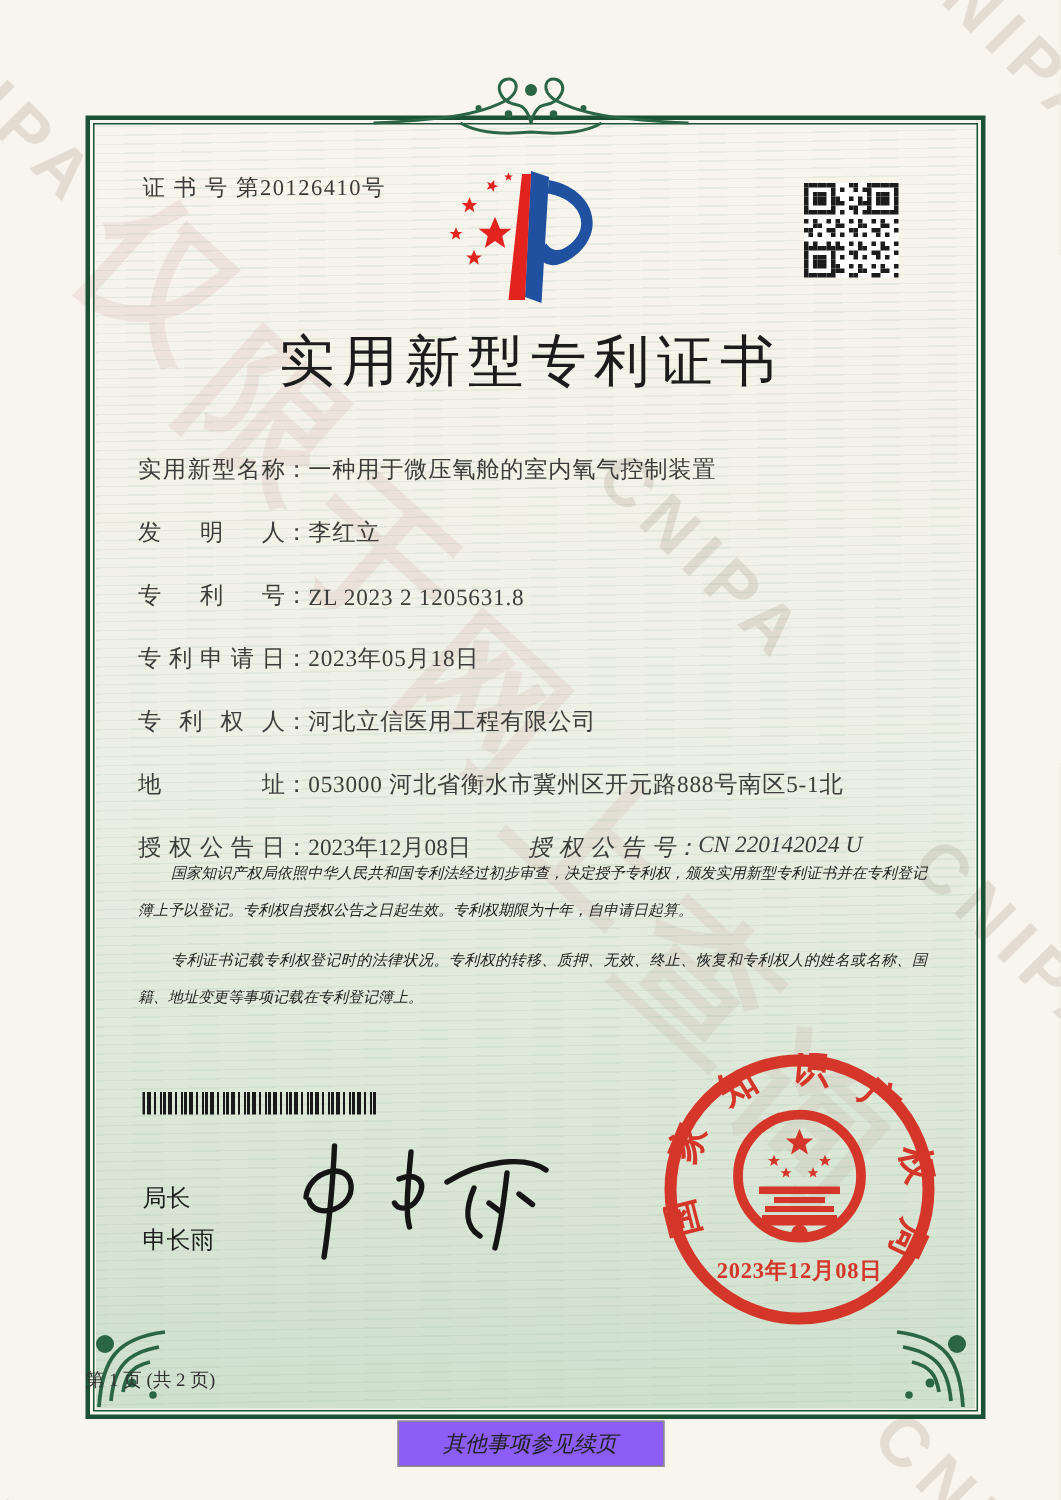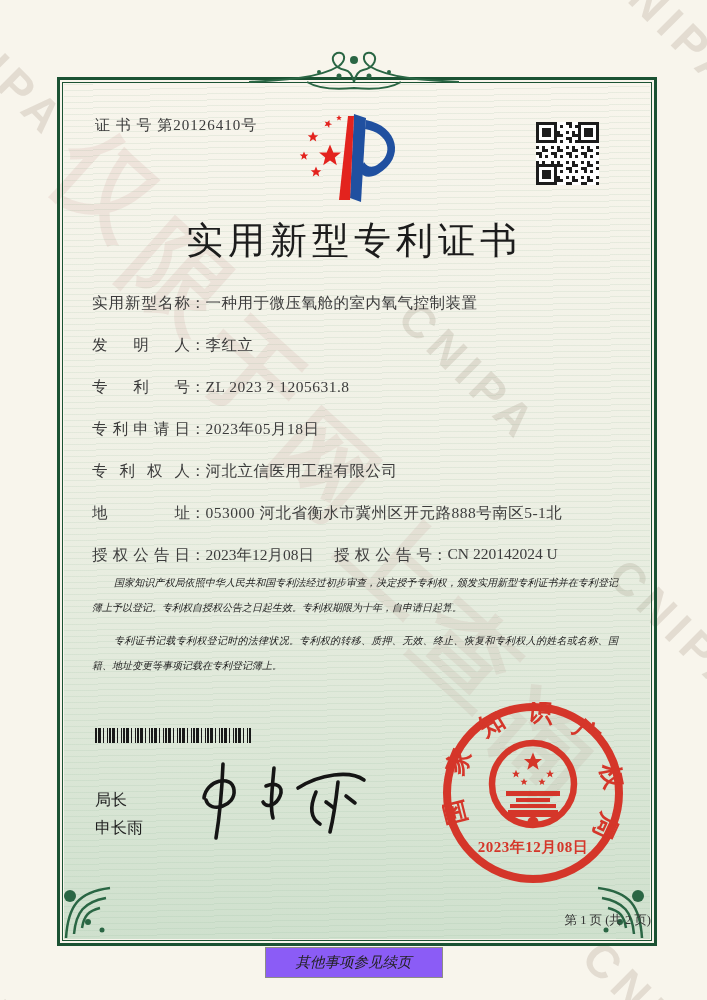--- a/index.html
+++ b/index.html
@@ -38,45 +38,45 @@
   .cert-no{position:absolute;left:95px;top:116px;font-size:15px;letter-spacing:1px;color:#3a3a3a;}
   .logo{position:absolute;left:292px;top:110px;}
   .qr{position:absolute;left:536px;top:122px;width:63px;height:63px;background:#fff;
       display:grid;grid-template-columns:repeat(21,1fr);grid-template-rows:repeat(21,1fr);}
   .qr div{width:100%;height:100%;}
   .qr .b{background:#1c1c1c;}
   .title{position:absolute;left:57px;top:216px;width:594px;text-align:center;
     font-size:37px;font-weight:normal;letter-spacing:5px;color:#1c1c1c;}
   
   .fields{position:absolute;left:92px;top:282px;width:530px;font-size:15.5px;color:#3c3c3c;}
-  .frow{display:flex;height:42px;align-items:center;}
+  .frow{display:flex;height:42px;align-items:flex-end;}
   .flabel{display:inline-block;width:98px;text-align:justify;text-align-last:justify;flex:none;}
   .colon{flex:none;}
   .fvalue{flex:1;letter-spacing:0.5px;}
-  .fpair2{margin-left:20px;display:flex;}
+  .fpair2{margin-left:38px;display:flex;font-style:italic;}
   
   .paras{position:absolute;left:92px;top:570px;width:526px;
     font-size:10px;line-height:25px;color:#222;font-style:italic;text-align:justify;}
   .paras p{margin:0 0 8px 0;text-indent:2.2em;}
   
   .barcode{position:absolute;left:95px;top:728px;width:157px;height:15px;
     background:repeating-linear-gradient(90deg,
       #191919 0 2px, rgba(0,0,0,0) 2px 3px,
       #191919 3px 6px, rgba(0,0,0,0) 6px 8px,
       #191919 8px 9px, rgba(0,0,0,0) 9px 12px,
       #191919 12px 13px, rgba(0,0,0,0) 13px 14px);}
   .officer{position:absolute;left:95px;top:786px;
     font-family:Liberation Sans, sans-serif;font-size:16px;color:#1e1e1e;line-height:28px;}
   .signature{position:absolute;left:178px;top:758px;}
   
   .seal{position:absolute;left:442px;top:702px;width:182px;height:182px;opacity:0.92;}
   .seal-date{position:absolute;left:0;top:136px;width:182px;text-align:center;
     color:#d5281c;font-size:15px;font-weight:bold;letter-spacing:0.5px;}
   
-  .page-info{position:absolute;left:57px;top:912px;width:594px;text-align:right;
+  .page-info{position:absolute;left:57px;top:912px;width:594px;text-align:left;
     font-size:12.5px;color:#333;}
   .note-box{position:absolute;left:50%;top:947px;transform:translateX(-50%);
     background:#8b5cf6;border:1px solid #8d8d85;padding:5px 30px;
     font-size:14.5px;font-style:italic;color:#222;white-space:nowrap;}
 </style>
 </head>
 <body>
 
 <div class="page">
 

